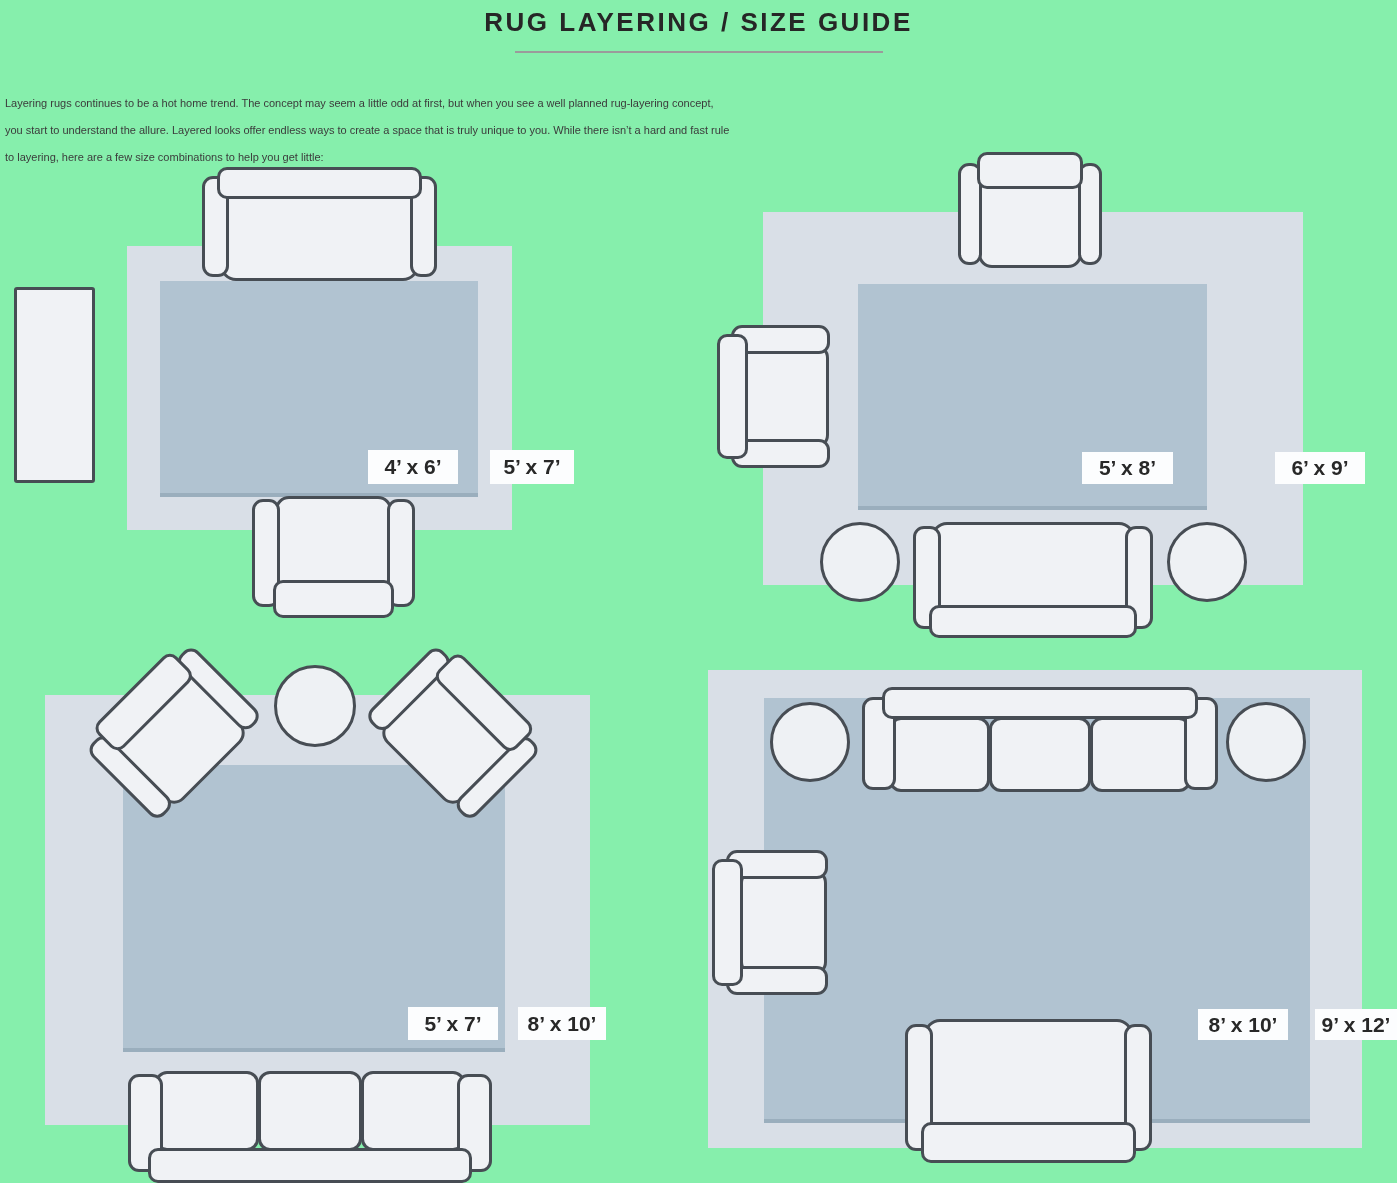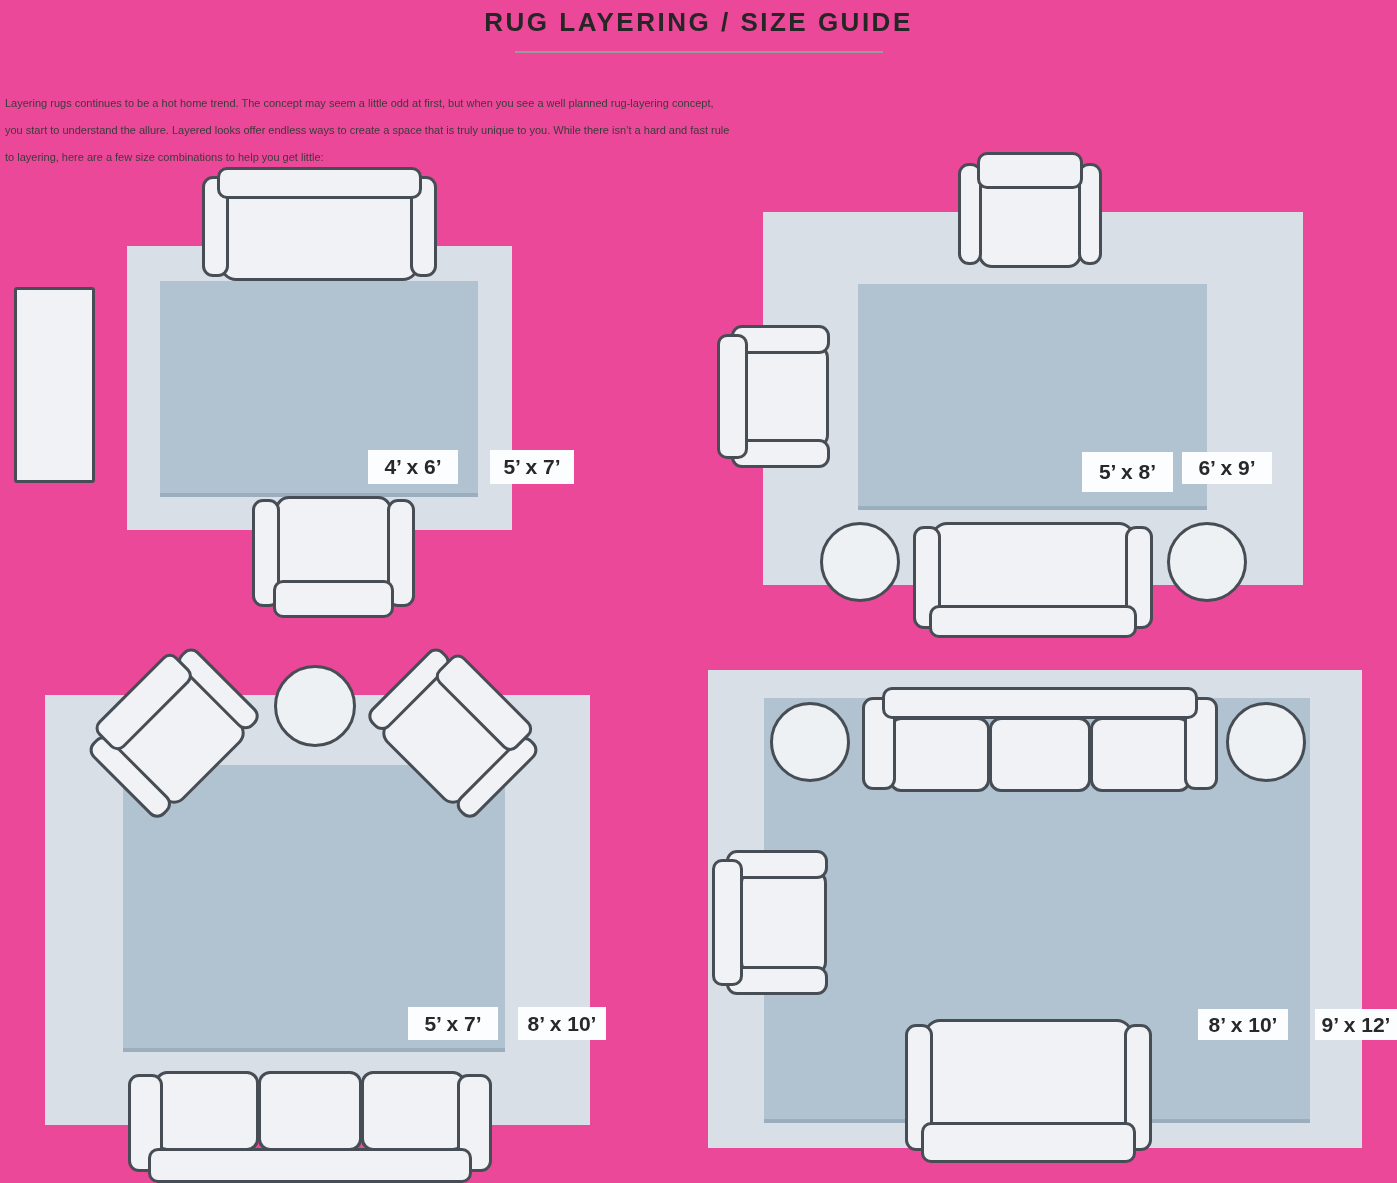--- a/index.html
+++ b/index.html
@@ -6,21 +6,21 @@
     --outer-rug:#d9dfe7;
     --inner-rug:#b1c3d1;
     --furniture-fill:#f0f2f5;
     --furniture-outline:#474d54;
     --label-bg:#fcfdfe;
     --label-text:#282828;
   }
   *{margin:0;padding:0;box-sizing:border-box}
   html,body{background:#fff}
   body{font-family:"Liberation Sans",sans-serif;}
-  .canvas{position:relative;width:1397px;height:1183px;background:#ec4899;overflow:hidden;}
+  .canvas{position:relative;width:1397px;height:1183px;background:#86efac;overflow:hidden;}
 
   
   .title{padding-top:7px;text-align:center;font-size:26px;font-weight:bold;
          letter-spacing:2.5px;color:#262626;}
   .divider{width:368px;height:2px;background:#9b9b9b;margin:13px auto 0;}
   .intro{margin:37px 0 0 5px;font-size:11px;line-height:27px;color:#3b3b3b;}
 
   
   .rug{position:absolute;}
   .rug-outer{background:var(--outer-rug);z-index:1;}
@@ -136,22 +136,22 @@
     <div class="furn sofa rot180" style="left:913px;top:521px;width:240px;height:117px;">
       <div class="part back"></div>
       <div class="part arm l"></div>
       <div class="part arm r"></div>
       <div class="part seat"></div>
     </div>
 
     <div class="table-round" style="left:820px;top:522px;width:80px;height:80px;"></div>
     <div class="table-round" style="left:1167px;top:522px;width:80px;height:80px;"></div>
 
-    <div class="size-label" style="left:1082px;top:452px;width:91px;height:40px;">5’ x 8’</div>
-    <div class="size-label" style="left:1182px;top:452px;width:90px;height:32px;">6’ x 9’</div>
+    <div class="size-label" style="left:1082px;top:452px;width:91px;height:32px;">5’ x 8’</div>
+    <div class="size-label" style="left:1275px;top:452px;width:90px;height:32px;">6’ x 9’</div>
   </section>
 
   <section>
     <div class="rug rug-outer" style="left:45px;top:695px;width:545px;height:430px;"></div>
     <div class="rug rug-inner" style="left:123px;top:765px;width:382px;height:287px;"></div>
 
     <div class="furn chair rotm45" style="left:97px;top:672px;width:150px;height:118px;">
       <div class="part back"></div>
       <div class="part arm l"></div>
       <div class="part arm r"></div>

